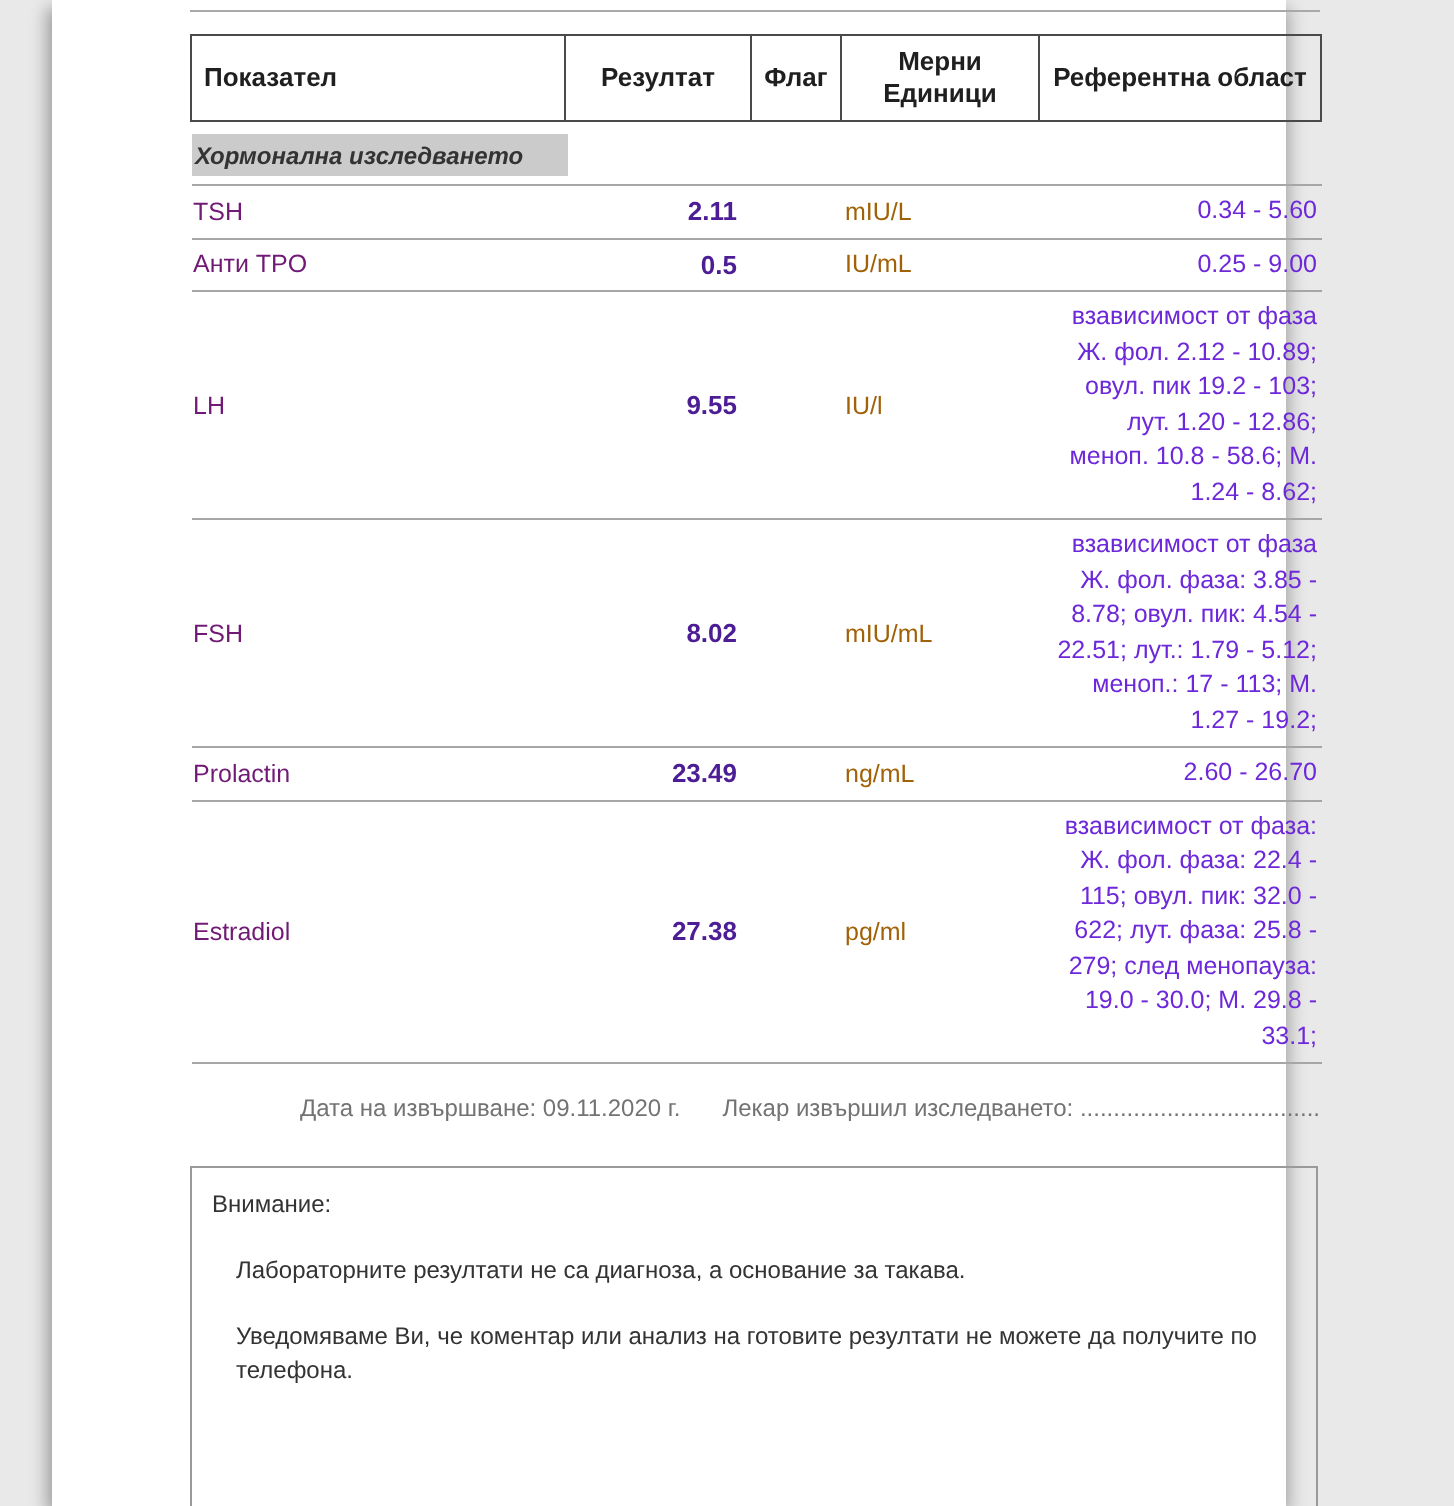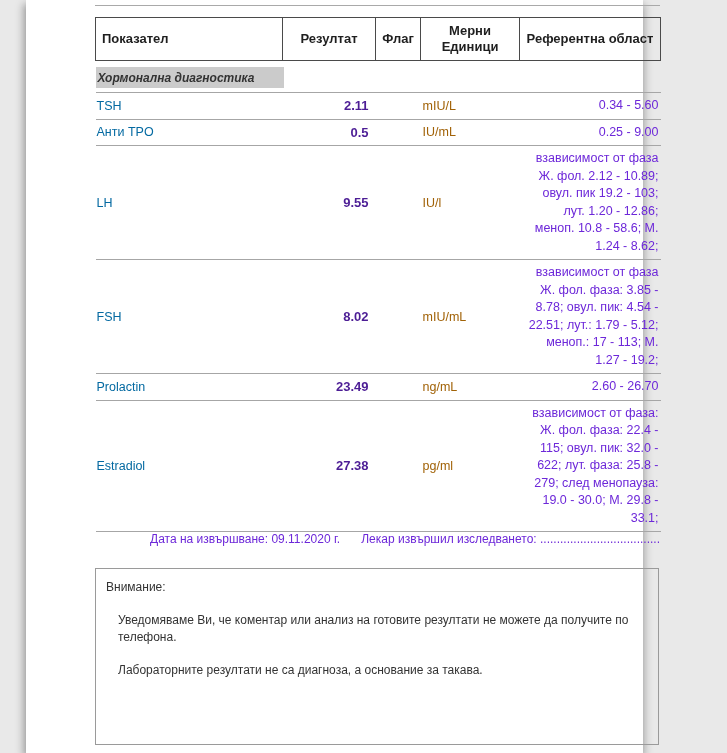--- a/index.html
+++ b/index.html
@@ -62,34 +62,35 @@
   .section-chip {
     display: inline-block;
     width: 188px;
     background: #cbcbcb;
     color: #333333;
     font-weight: bold;
     font-style: italic;
     font-size: 12px;
     padding: 4px 7px 3px 2px;
   }
-  td.name   { font-size: 12.5px; color: #0369a1; text-align: left; padding-left: 1px; }
+  td.name   { font-size: 12.5px; color: #701a75; text-align: left; padding-left: 1px; }
   td.result { font-size: 13px; font-weight: bold; color: #4c1d95; text-align: right; padding-right: 7px; }
   td.flag   { font-size: 12px; font-weight: bold; color: #cc2b2b; text-align: center; }
   td.units  { font-size: 12.5px; color: #a16207; text-align: left; padding-left: 2px; }
   td.ref    { font-size: 12.5px; color: #6d28d9; text-align: right; white-space: pre-line; line-height: 17.5px; padding-right: 2px; }
   tr.last-row td { border-bottom: 2px solid #5a5a5a; }
 
   .exec-row {
     display: flex;
     justify-content: space-between;
     width: 565px;
+    margin-top: 15px;
     padding-left: 55px;
     font-size: 12px;
-    color: #6d28d9;
+    color: #737373;
   }
   .notice-box {
     margin-top: 22px;
     width: 564px;
     border: 1px solid #9a9a9a;
     padding: 10px 12px 16px 10px;
     font-size: 12px;
     color: #333333;
     line-height: 16.5px;
   }
@@ -116,21 +117,21 @@
           <th class="h-name">Показател</th>
           <th class="h-result">Резултат</th>
           <th class="h-flag">Флаг</th>
           <th class="h-units">Мерни Единици</th>
           <th class="h-ref">Референтна област</th>
         </tr>
       </thead>
       <tbody>
         <tr class="section-row">
           <td colspan="5">
-            <span class="section-chip">Хормонална диагностика</span>
+            <span class="section-chip">Хормонална изследването</span>
           </td>
         </tr>
 
         <tr>
           <td class="name">TSH</td>
           <td class="result">2.11</td>
           <td class="flag"></td>
           <td class="units">mIU/L</td>
           <td class="ref">0.34 - 5.60</td>
         </tr>
@@ -189,22 +190,22 @@
     </table>
 
     <div class="exec-row">
       <span>Дата на извършване: 09.11.2020 г.</span>
       <span>Лекар извършил изследването: ....................................</span>
     </div>
 
     <div class="notice-box">
       <div class="notice-title">Внимание:</div>
       <div class="notice-lines">
+        <div>Лабораторните резултати не са диагноза, а основание за такава.</div>
         <div>Уведомяваме Ви, че коментар или анализ на готовите резултати не можете да получите по телефона.</div>
-        <div>Лабораторните резултати не са диагноза, а основание за такава.</div>
         
         
       </div>
 
     </div>
 
   </div>
 </div>
 
 </body></html>

